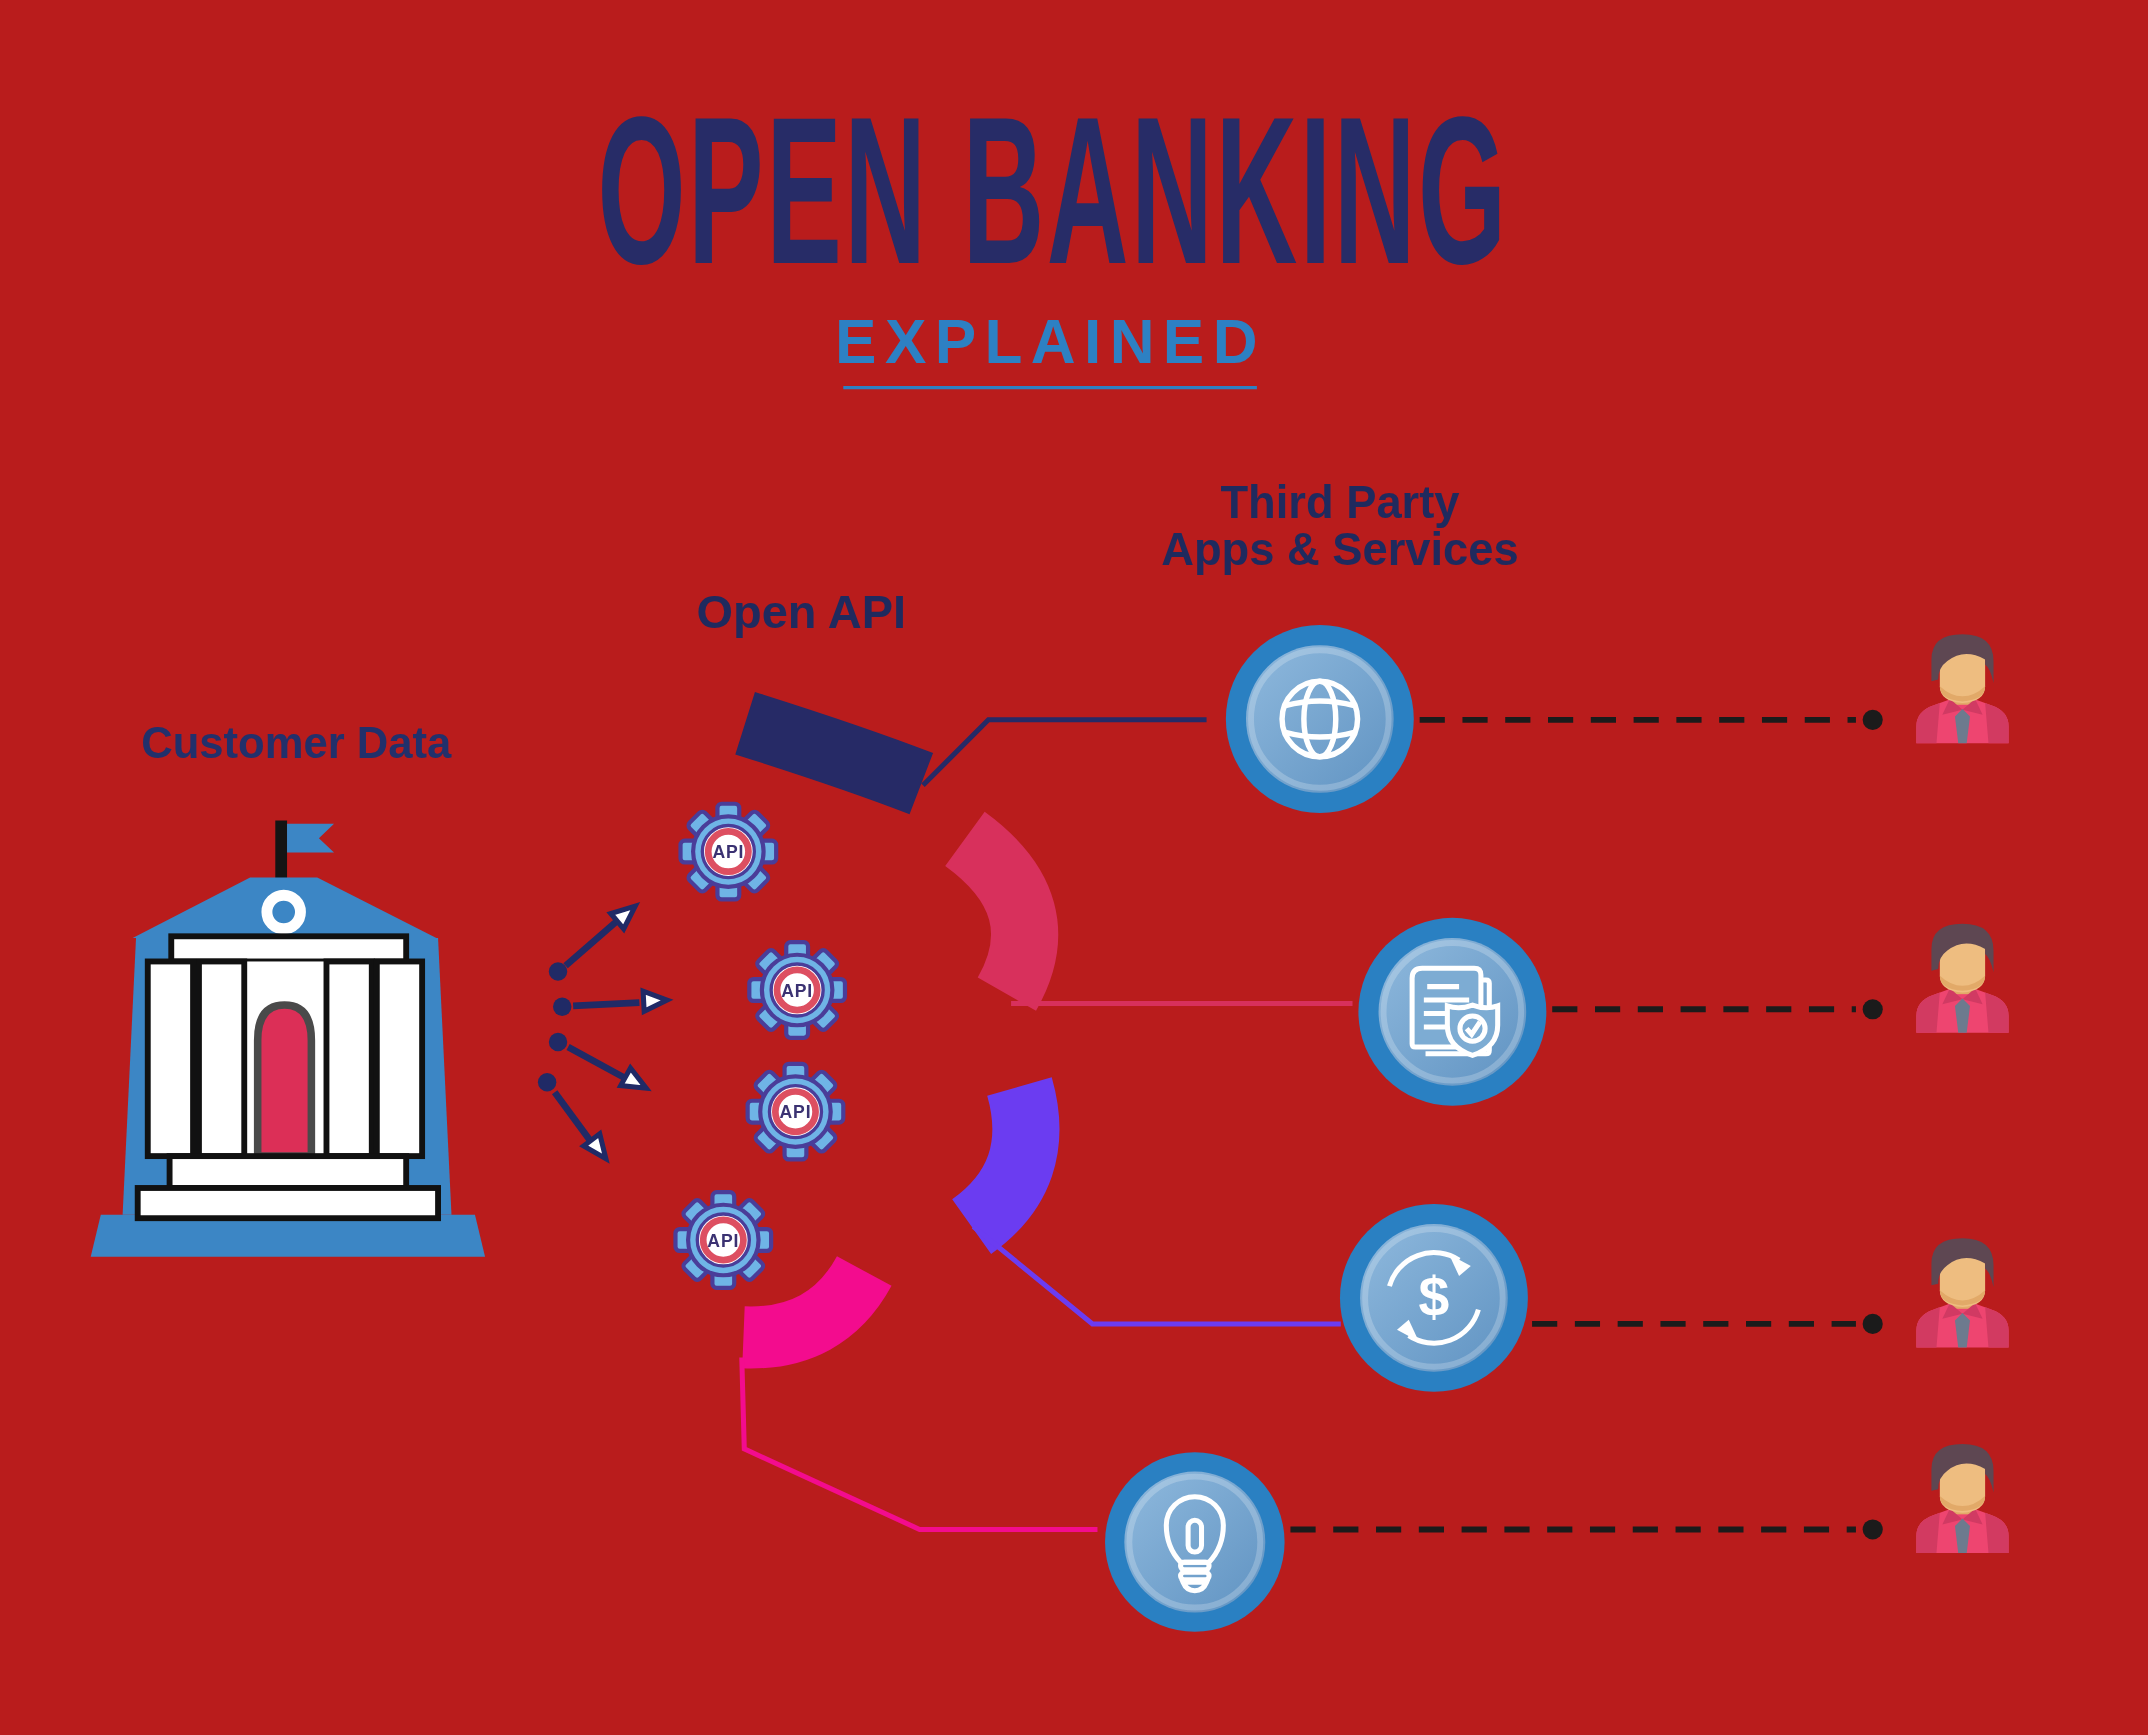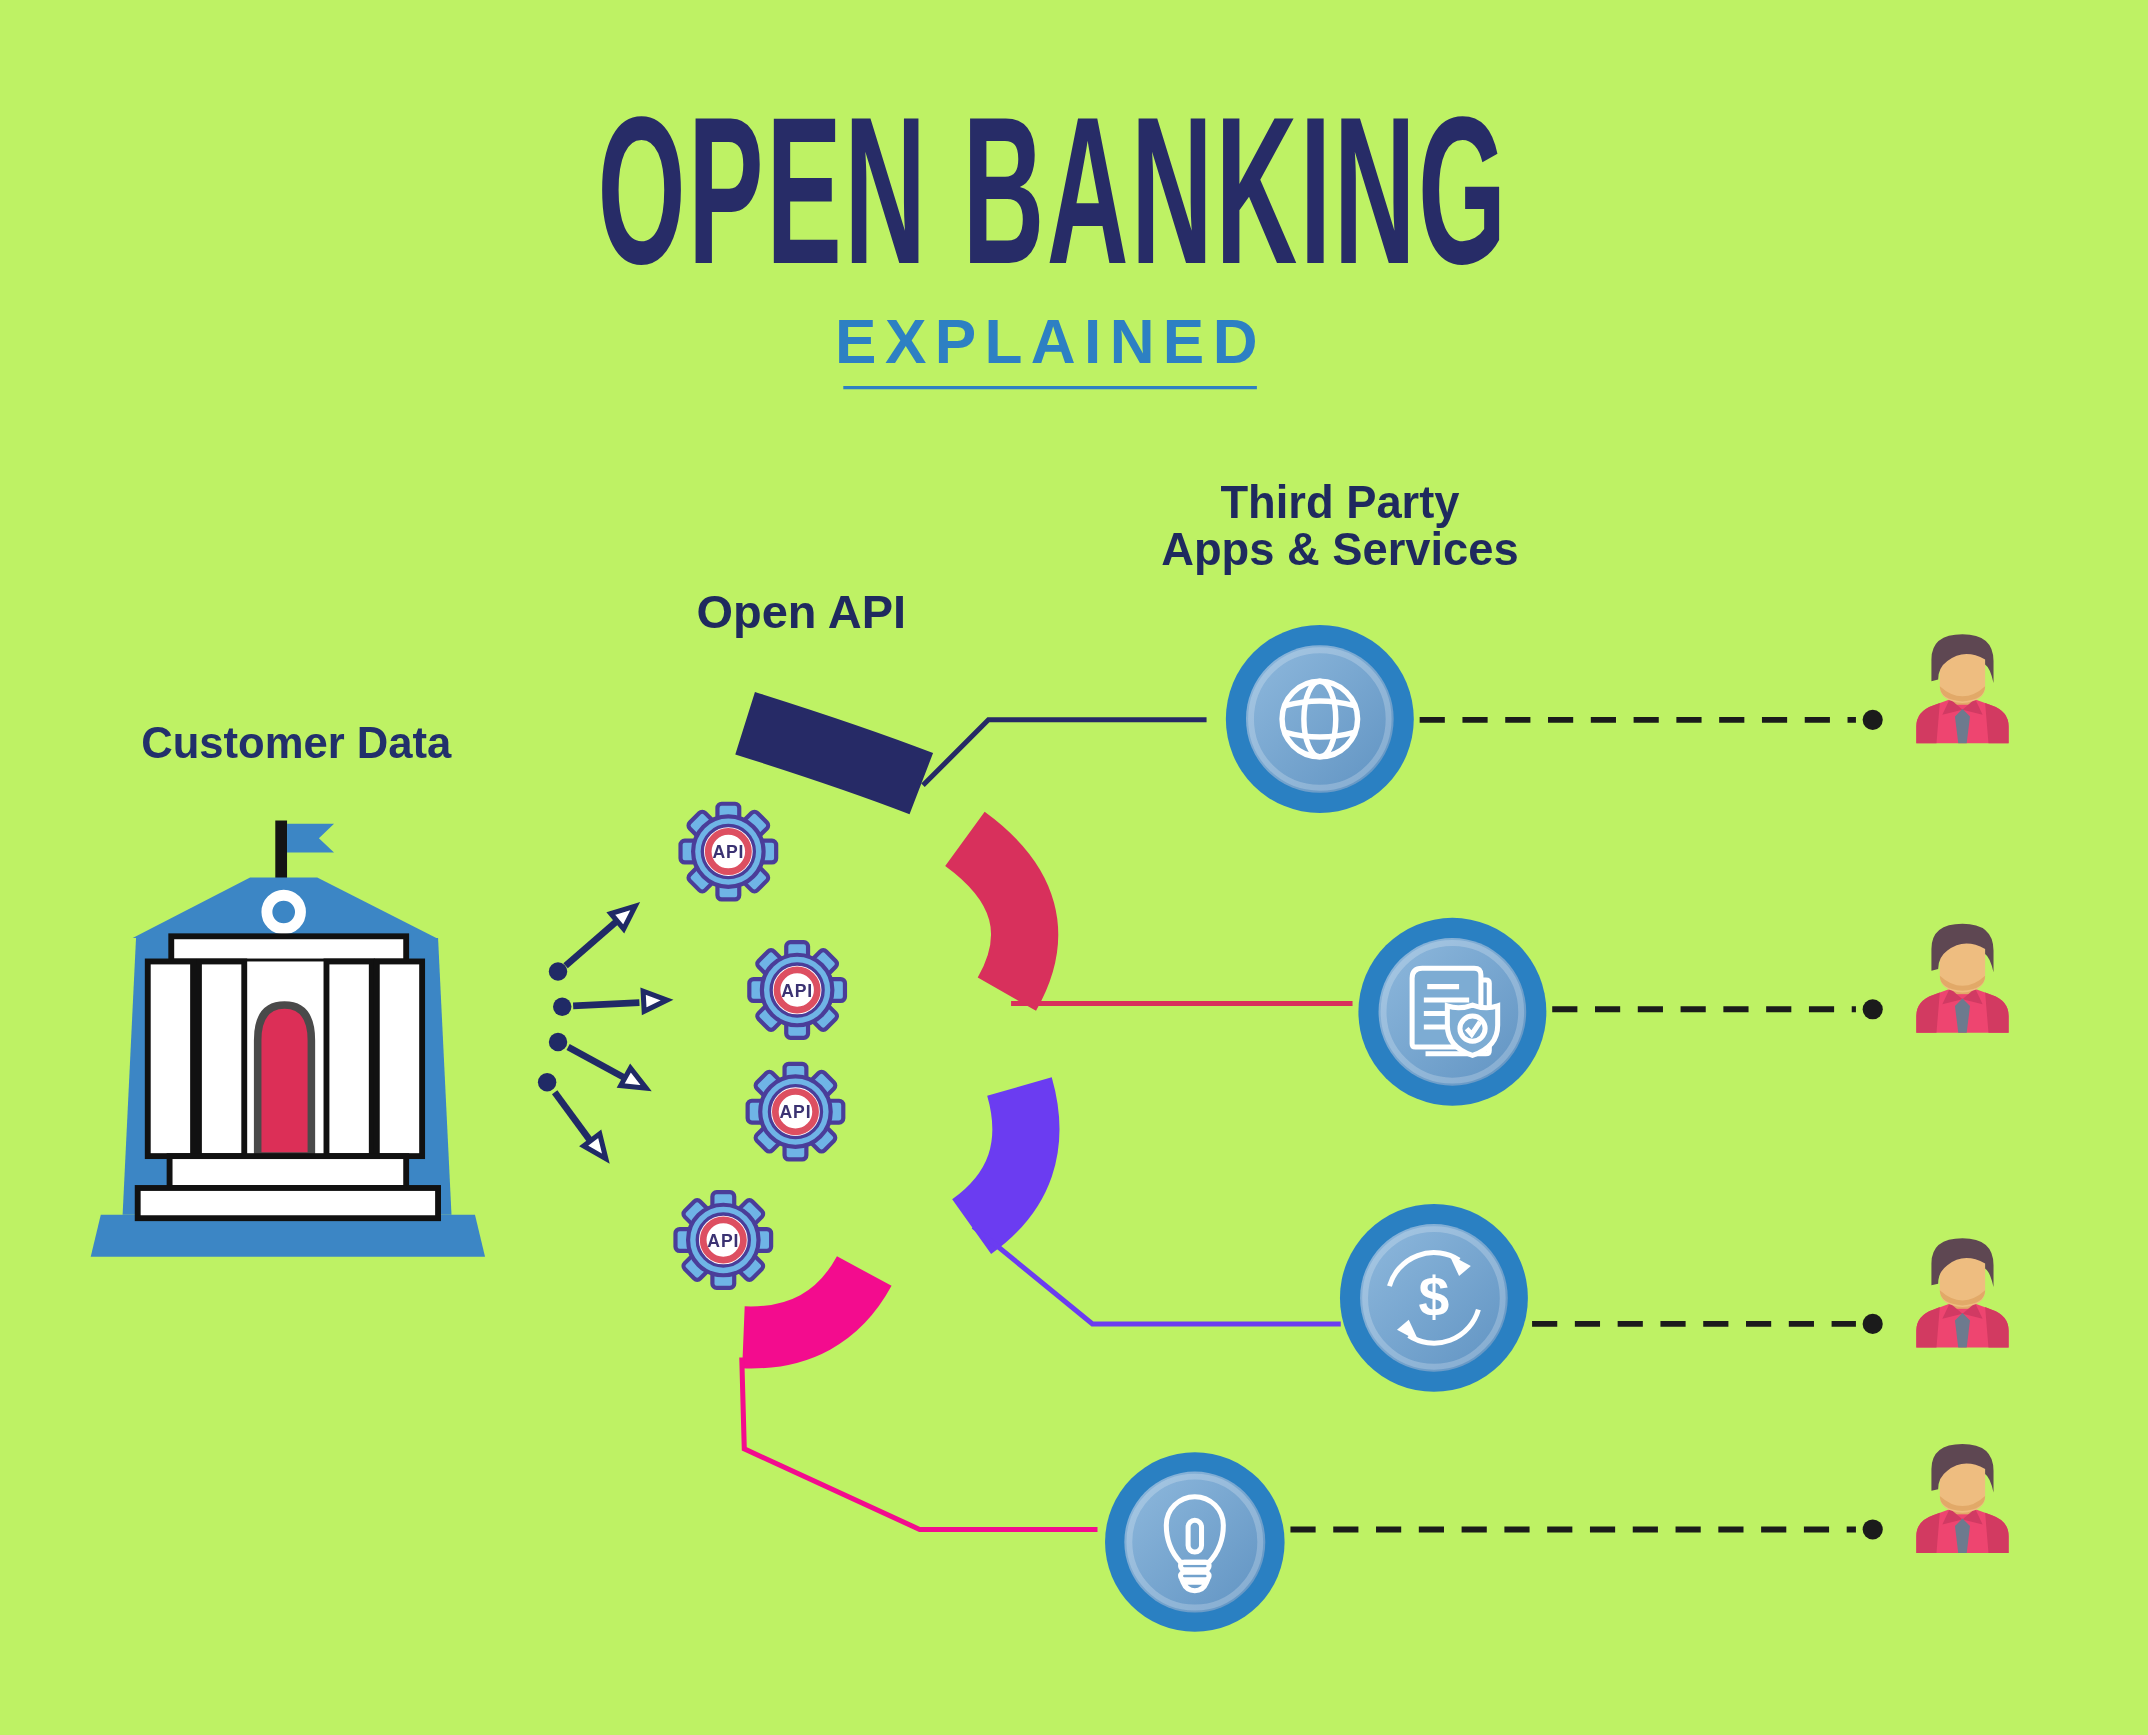--- a/index.html
+++ b/index.html
@@ -1,17 +1,17 @@
 <!DOCTYPE html>
 <html style="font-size:13.4px"><head>
 <meta charset="utf-8">
 <style>
   html,body{margin:0;padding:0;background:#ffffff;}
   .canvas{
-    position:relative;width:2148px;height:1735px;background:#bef264;overflow:hidden;
+    position:relative;width:2148px;height:1735px;background:#b91c1c;overflow:hidden;
     font-family:"Liberation Sans", sans-serif;
   }
   svg text{font-family:"Liberation Sans", sans-serif;}
 </style>
 </head>
 <body>
 
 <div class="canvas">
 <svg width="2148" height="1735" viewBox="0 0 2560 2068" xmlns="http://www.w3.org/2000/svg">
   <defs>

